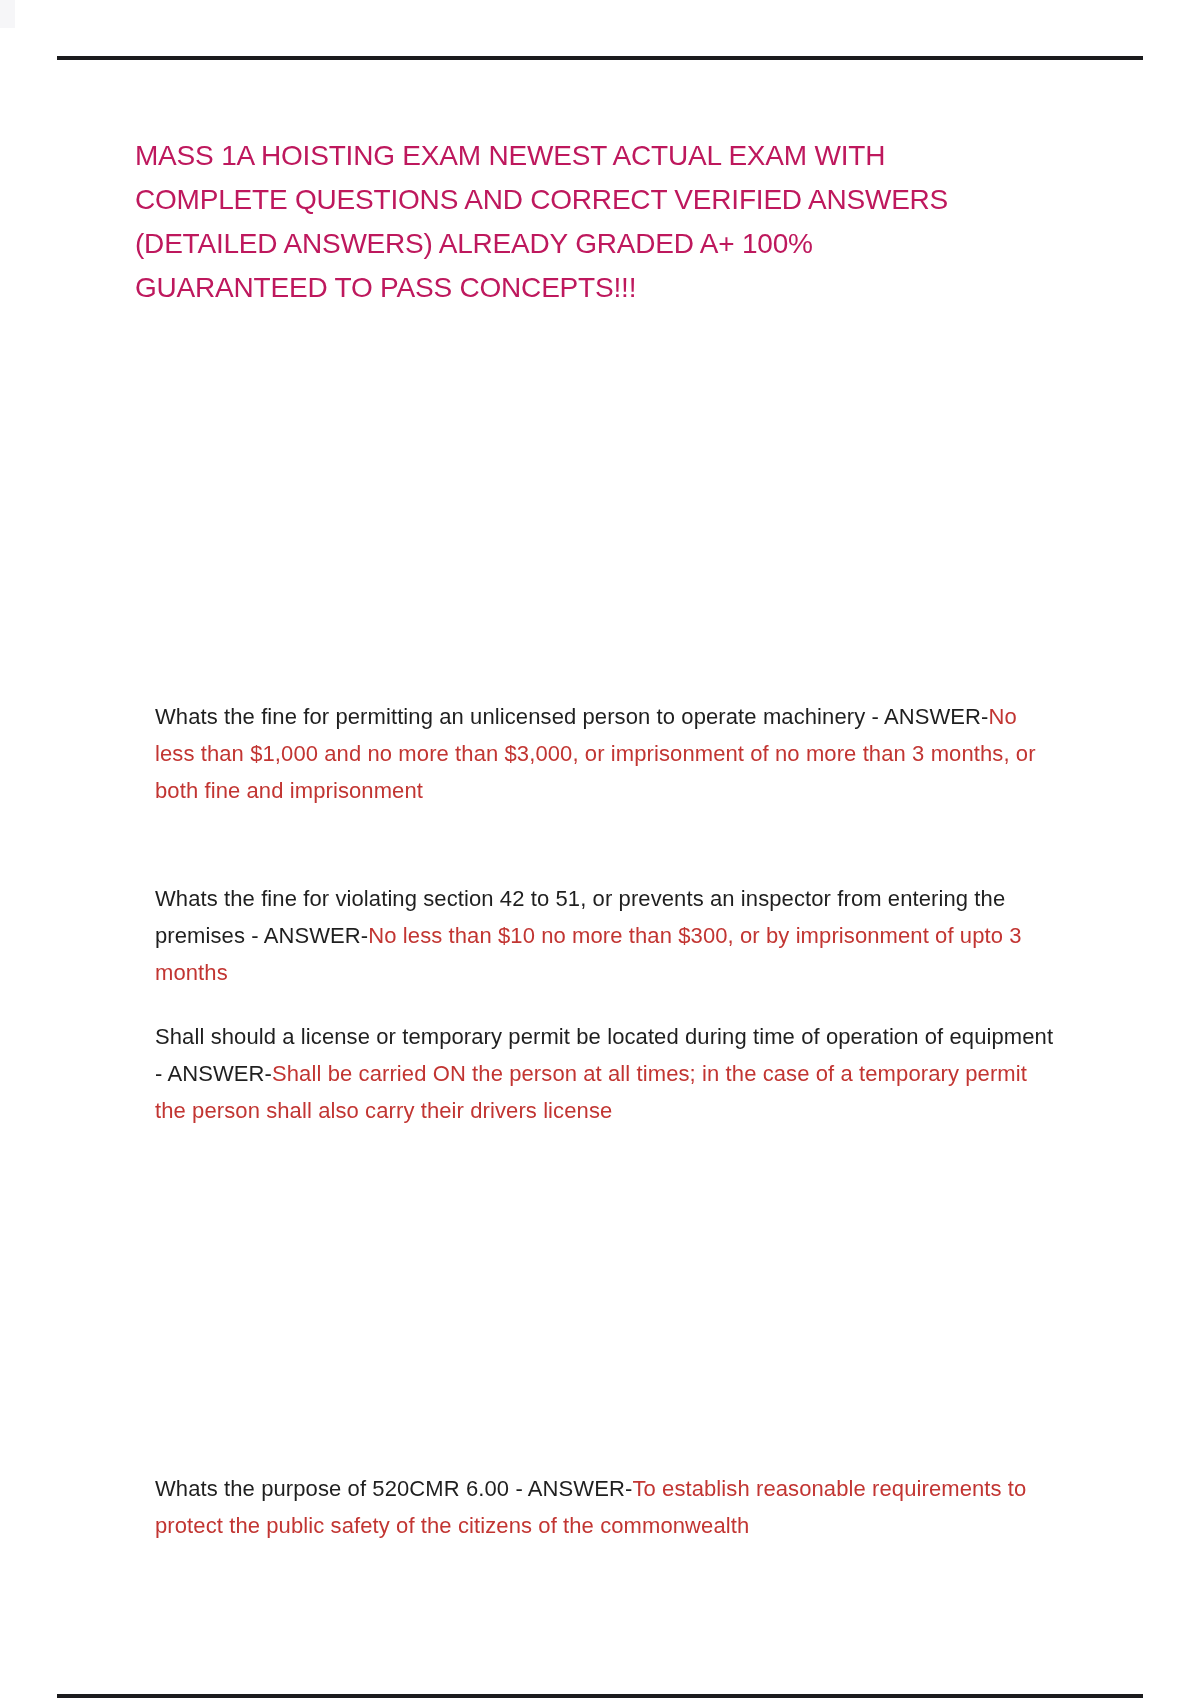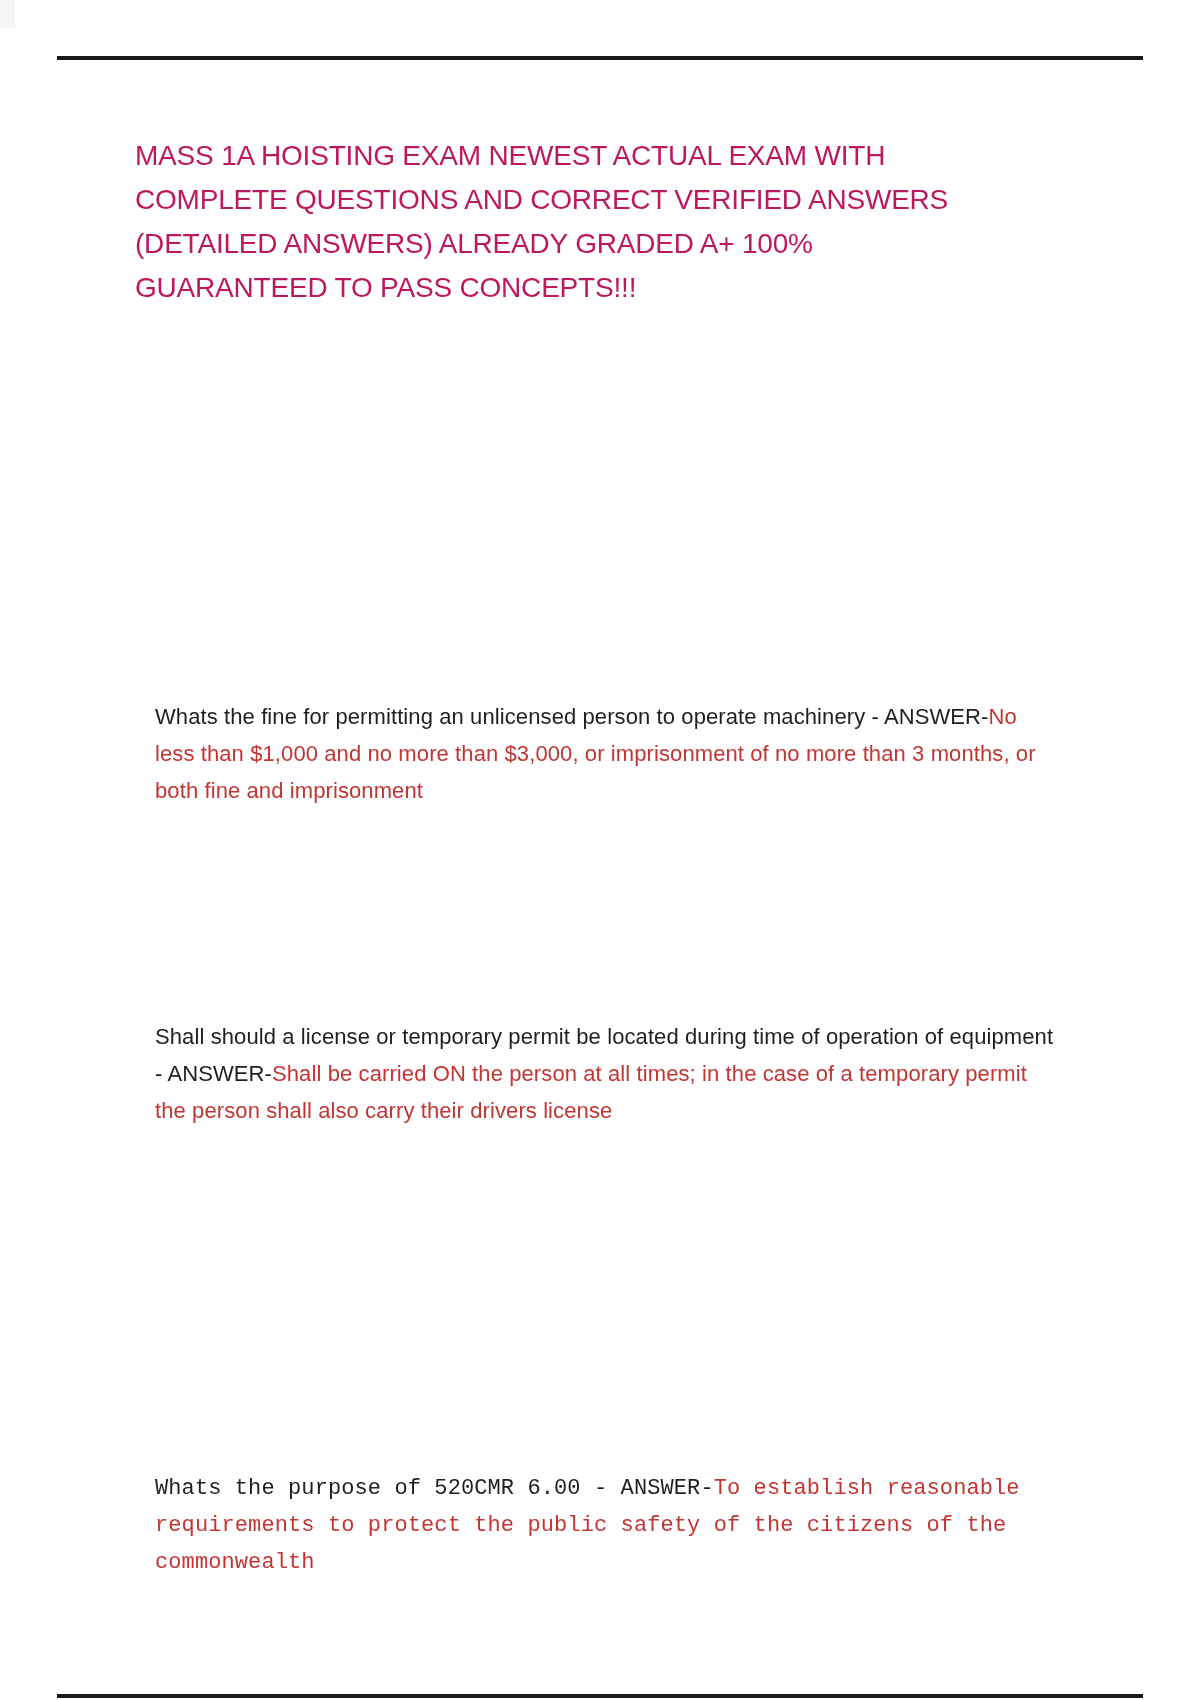--- a/index.html
+++ b/index.html
@@ -53,38 +53,39 @@
     letter-spacing: 0.1px;
     color: #1f1f1f;
     margin-left: 20px;
   }
   .qa-q { color: #1f1f1f; }
   .qa-a { color: #c23532; }
   .qa-1 { top: 676px; }
   .qa-2 { top: 858px; }
   .qa-3 { top: 996px; }
   .qa-4 { top: 1208px; }
-  .qa-5 { top: 1448px; font-family: Liberation Mono, monospace; }
+  .qa-5 { top: 1448px; }
 </style>
 </head>
 <body>
 
 <div class="page">
 
   <div class="corner-artifact"></div>
 
   <div class="rule rule-top"></div>
 
   <div class="doc-title">MASS 1A HOISTING EXAM NEWEST ACTUAL EXAM WITH
 COMPLETE QUESTIONS AND CORRECT VERIFIED ANSWERS
 (DETAILED ANSWERS) ALREADY GRADED A+ 100%
 GUARANTEED TO PASS CONCEPTS!!!</div>
 
   <p class="qa-block qa-1"><span class="qa-q">Whats the fine for permitting an unlicensed person to operate machinery - ANSWER-</span><span class="qa-a">No less than $1,000 and no more than $3,000, or imprisonment of no more than 3 months, or both fine and imprisonment</span></p>
 
+  <p class="qa-block qa-2"><span class="qa-q">Whats the fine for violating section 42 to 51, or prevents an inspector from entering the premises - ANSWER-</span><span class="qa-a">No less than $10 no more than $300, or by imprisonment of upto 3 months</span></p>
 
   <p class="qa-block qa-3"><span class="qa-q">Shall should a license or temporary permit be located during time of operation of equipment - ANSWER-</span><span class="qa-a">Shall be carried ON the person at all times; in the case of a temporary permit the person shall also carry their drivers license</span></p>
 
 
   <p class="qa-block qa-5"><span class="qa-q">Whats the purpose of 520CMR 6.00 - ANSWER-</span><span class="qa-a">To establish reasonable requirements to protect the public safety of the citizens of the commonwealth</span></p>
 
   <div class="rule rule-bottom"></div>
 
 </div>
 

